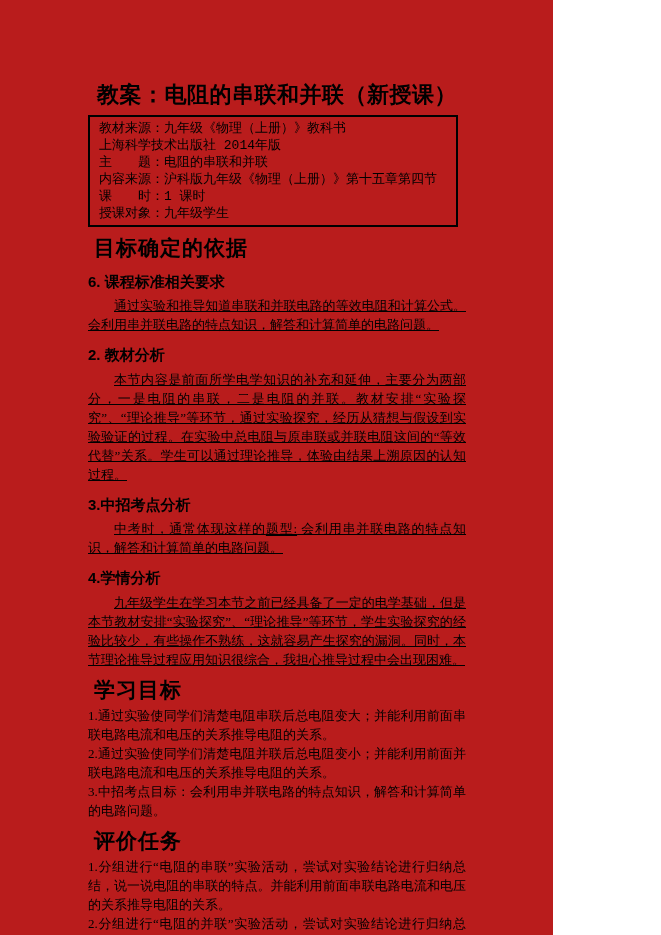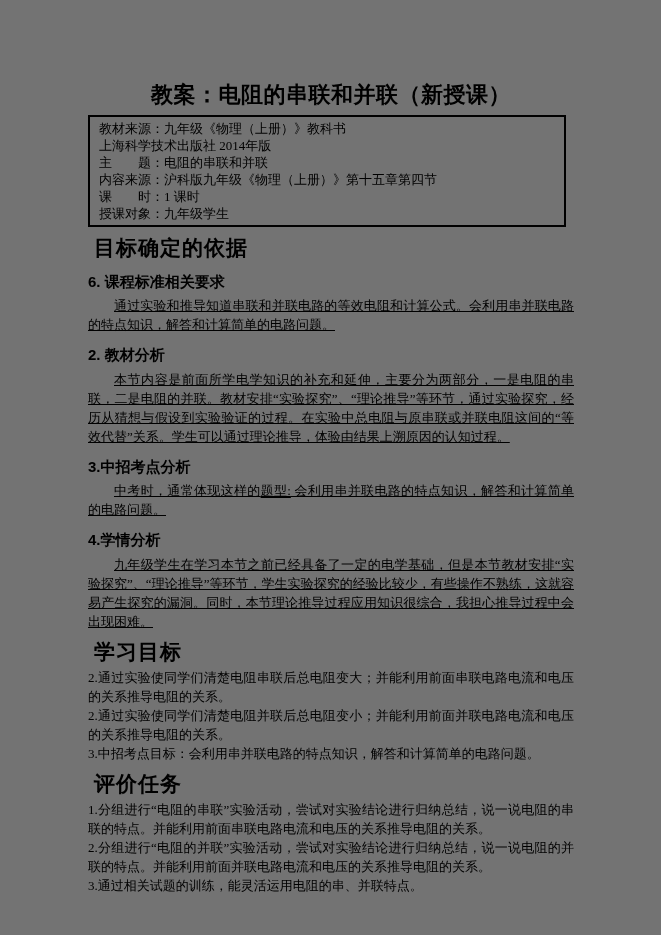--- a/index.html
+++ b/index.html
@@ -1,20 +1,20 @@
 <!DOCTYPE html>
 <html><head>
 <meta charset="utf-8">
 <style>
   html, body { margin: 0; padding: 0; background: #ffffff; }
   .page {
-    width: 661px;
+    width: 553px;
     height: 935px;
     box-sizing: border-box;
-    background: #737373;
+    background: #b91c1c;
     color: #000000;
     padding: 80px 87px 0 88px;
     overflow: hidden;
     font-family: "Liberation Serif", "DejaVu Serif", serif;
   }
   .doc-title {
     margin: 0 0 5px 0;
     font-size: 22px;
     font-weight: bold;
     text-align: center;
@@ -22,21 +22,21 @@
     letter-spacing: 0.5px;
     white-space: nowrap;
   }
   .info-box {
     border: 2px solid #000000;
     margin: 0 8px 6px 0;
     padding: 3px 9px;
     font-size: 13px;
     line-height: 17px;
   }
-  .info-line { white-space: nowrap; }
+  .info-line { white-space: nowrap; font-family: Liberation Mono, monospace; }
   .sec-heading {
     margin: 8px 0 2px 0;
     font-size: 21px;
     font-weight: bold;
     line-height: 1.25;
     letter-spacing: 1px;
     padding-left: 6px;
   }
   .sub-heading {
     margin: 11px 0 2px 0;
@@ -90,21 +90,21 @@
   <p class="body-para first-indent">本节内容是前面所学电学知识的补充和延伸，主要分为两部分，一是电阻的串联，二是电阻的并联。教材安排“实验探究”、“理论推导”等环节，通过实验探究，经历从猜想与假设到实验验证的过程。在实验中总电阻与原串联或并联电阻这间的“等效代替”关系。学生可以通过理论推导，体验由结果上溯原因的认知过程。</p>
 
   <h3 class="sub-heading">3.中招考点分析</h3>
   <p class="body-para first-indent"><span>中考时，通常体现这样的</span><span class="underlined">题型:</span><span> 会利用串并联电路的特点知识，解答和计算简单的电路问题。</span></p>
 
   <h3 class="sub-heading">4.学情分析</h3>
   <p class="body-para first-indent">九年级学生在学习本节之前已经具备了一定的电学基础，但是本节教材安排“实验探究”、“理论推导”等环节，学生实验探究的经验比较少，有些操作不熟练，这就容易产生探究的漏洞。同时，本节理论推导过程应用知识很综合，我担心推导过程中会出现困难。</p>
 
   <h2 class="sec-heading">学习目标</h2>
   <div class="item-block">
-    <p class="item-para">2.通过实验使同学们清楚电阻串联后总电阻变大；并能利用前面串联电路电流和电压的关系推导电阻的关系。</p>
+    <p class="item-para">1.通过实验使同学们清楚电阻串联后总电阻变大；并能利用前面串联电路电流和电压的关系推导电阻的关系。</p>
     <p class="item-para">2.通过实验使同学们清楚电阻并联后总电阻变小；并能利用前面并联电路电流和电压的关系推导电阻的关系。</p>
     <p class="item-para">3.中招考点目标：会利用串并联电路的特点知识，解答和计算简单的电路问题。</p>
   </div>
 
   <h2 class="sec-heading">评价任务</h2>
   <div class="item-block">
     <p class="item-para">1.分组进行“电阻的串联”实验活动，尝试对实验结论进行归纳总结，说一说电阻的串联的特点。并能利用前面串联电路电流和电压的关系推导电阻的关系。</p>
     <p class="item-para">2.分组进行“电阻的并联”实验活动，尝试对实验结论进行归纳总结，说一说电阻的并联的特点。并能利用前面并联电路电流和电压的关系推导电阻的关系。</p>
     <p class="item-para">3.通过相关试题的训练，能灵活运用电阻的串、并联特点。</p>
   </div>

